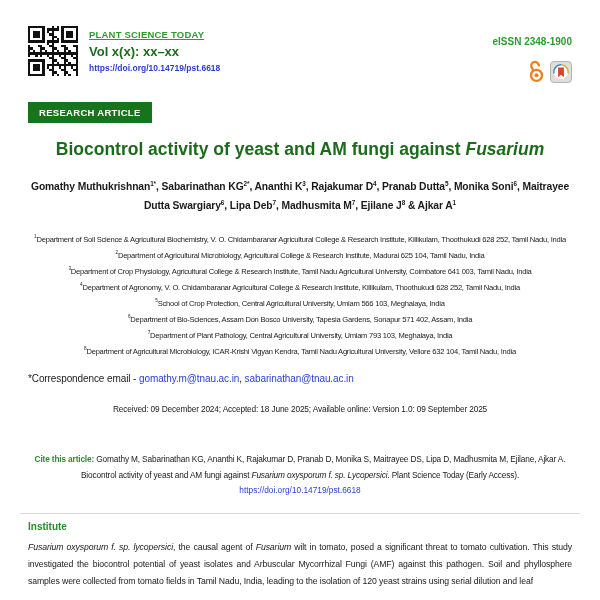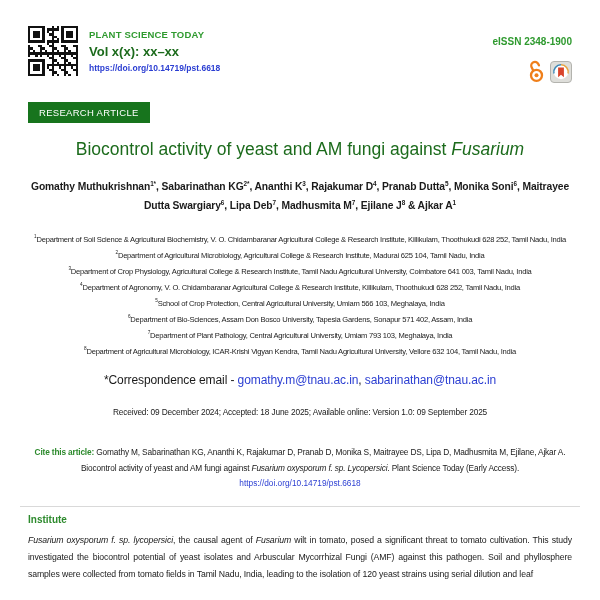--- a/index.html
+++ b/index.html
@@ -14,46 +14,46 @@
   sup{font-size:62%; line-height:0;}
   .it{font-style:italic;}
   .lnk{color:var(--link_blue,#2b3ed2);}
   .grn{color:var(--label_green,#2d8a2d); font-weight:bold;}
 
   .page{padding:26px 28px 0;}
 
   header{display:flex; align-items:flex-start;}
   .qr{width:50px; height:50px; margin-right:11px; flex:0 0 auto;}
   .jinfo{padding-top:3px;}
-  .jname{color:var(--brand_green); font-weight:bold; font-size:9.5px; letter-spacing:.2px;}
+  .jname{color:var(--brand_green); font-weight:bold; font-size:9.5px; letter-spacing:.2px;text-decoration:underline;}
   .jvol{color:var(--dark_green); font-weight:bold; font-size:13px; margin-top:4px;}
   .jdoi{display:block; color:var(--link_blue); font-weight:bold; font-size:8.5px; margin-top:4px;}
   .hright{margin-left:auto; text-align:right; padding-top:10px;}
   .eissn{color:var(--brand_green); font-weight:bold; font-size:10px;text-align:right;}
   .hicons{display:flex; gap:5px; justify-content:flex-end; align-items:center; margin-top:13px;}
 
-  .badge{display:inline-block; background:var(--badge_green); color:#fff; font-weight:normal;
+  .badge{display:inline-block; background:var(--badge_green); color:#fff; font-weight:bold;
          font-size:9.5px; letter-spacing:.3px; padding:5px 11px; margin-top:15px;}
 
-  .title{text-align:center; color:var(--dark_green); font-weight:normal; font-size:17.5px;
+  .title{text-align:center; color:var(--dark_green); font-weight:bold; font-size:17.5px;
          line-height:26px; margin-top:13px;}
   .tline{display:block;}
 
   .authors{text-align:center; font-weight:bold; font-size:10.3px; line-height:19px;
            margin-top:15px; letter-spacing:-.1px;}
 
   .affils{margin-top:17px;}
   .affil{text-align:center; font-size:7.6px; line-height:15px; margin:1px 0;
          letter-spacing:-.25px; color:#222;}
 
-  .corr{text-align:center; font-size:12px; margin-top:14px; letter-spacing:-.1px;}
+  .corr{text-align:left; font-size:10px; margin-top:14px; letter-spacing:-.1px;}
 
   .dates{text-align:center; font-size:8.3px; font-weight:normal; margin-top:20px; letter-spacing:-.15px;}
 
-  .cite{margin-top:28px; text-align:center;}
+  .cite{margin-top:38px; text-align:center;}
   .cite-text{font-size:8.3px; line-height:15.5px; letter-spacing:-.15px;}
   .cite-doi{display:block; font-size:8.3px; line-height:15.5px;}
 
   .divider{border:none; border-top:1px solid #d9d9d9; margin:14px -8px 0;}
 
   .abs-h{color:var(--label_green); font-weight:bold; font-size:10px; margin-top:7px; text-align:left;}
   .abs-t{margin-top:7px; font-size:8.7px; line-height:17px; text-align:justify; letter-spacing:-.1px;}
 </style>
 </head>
 <body>

